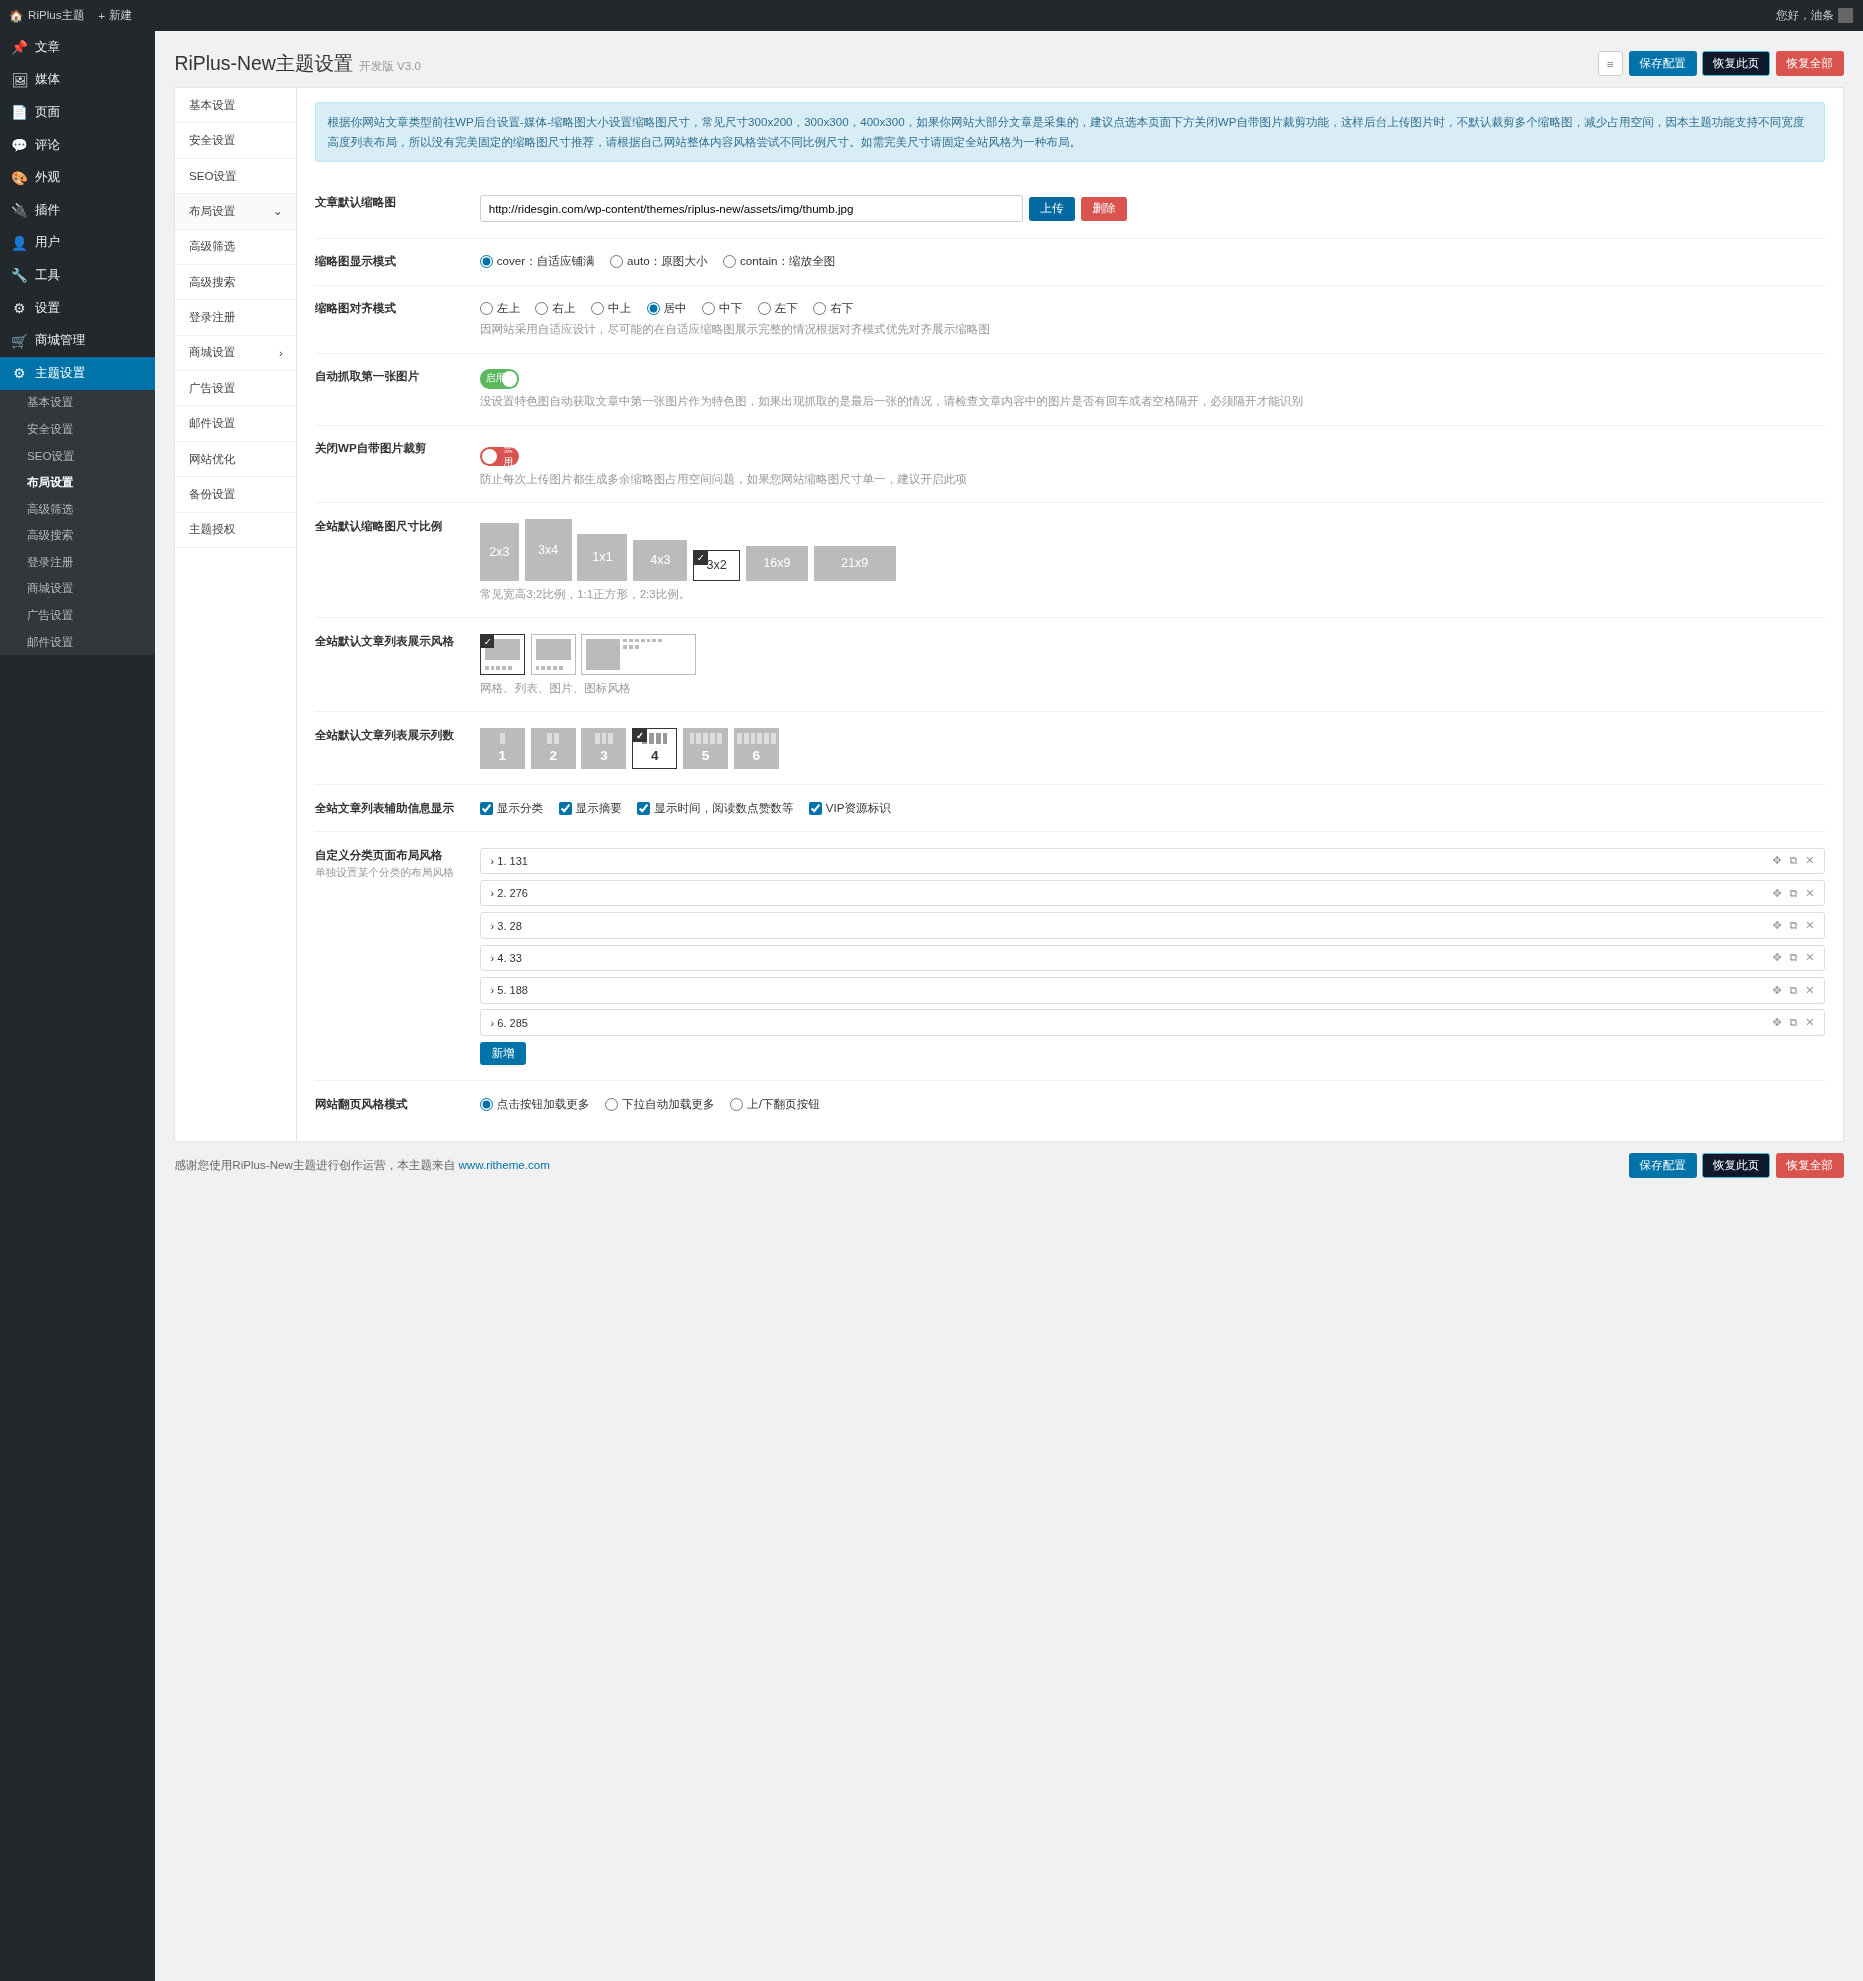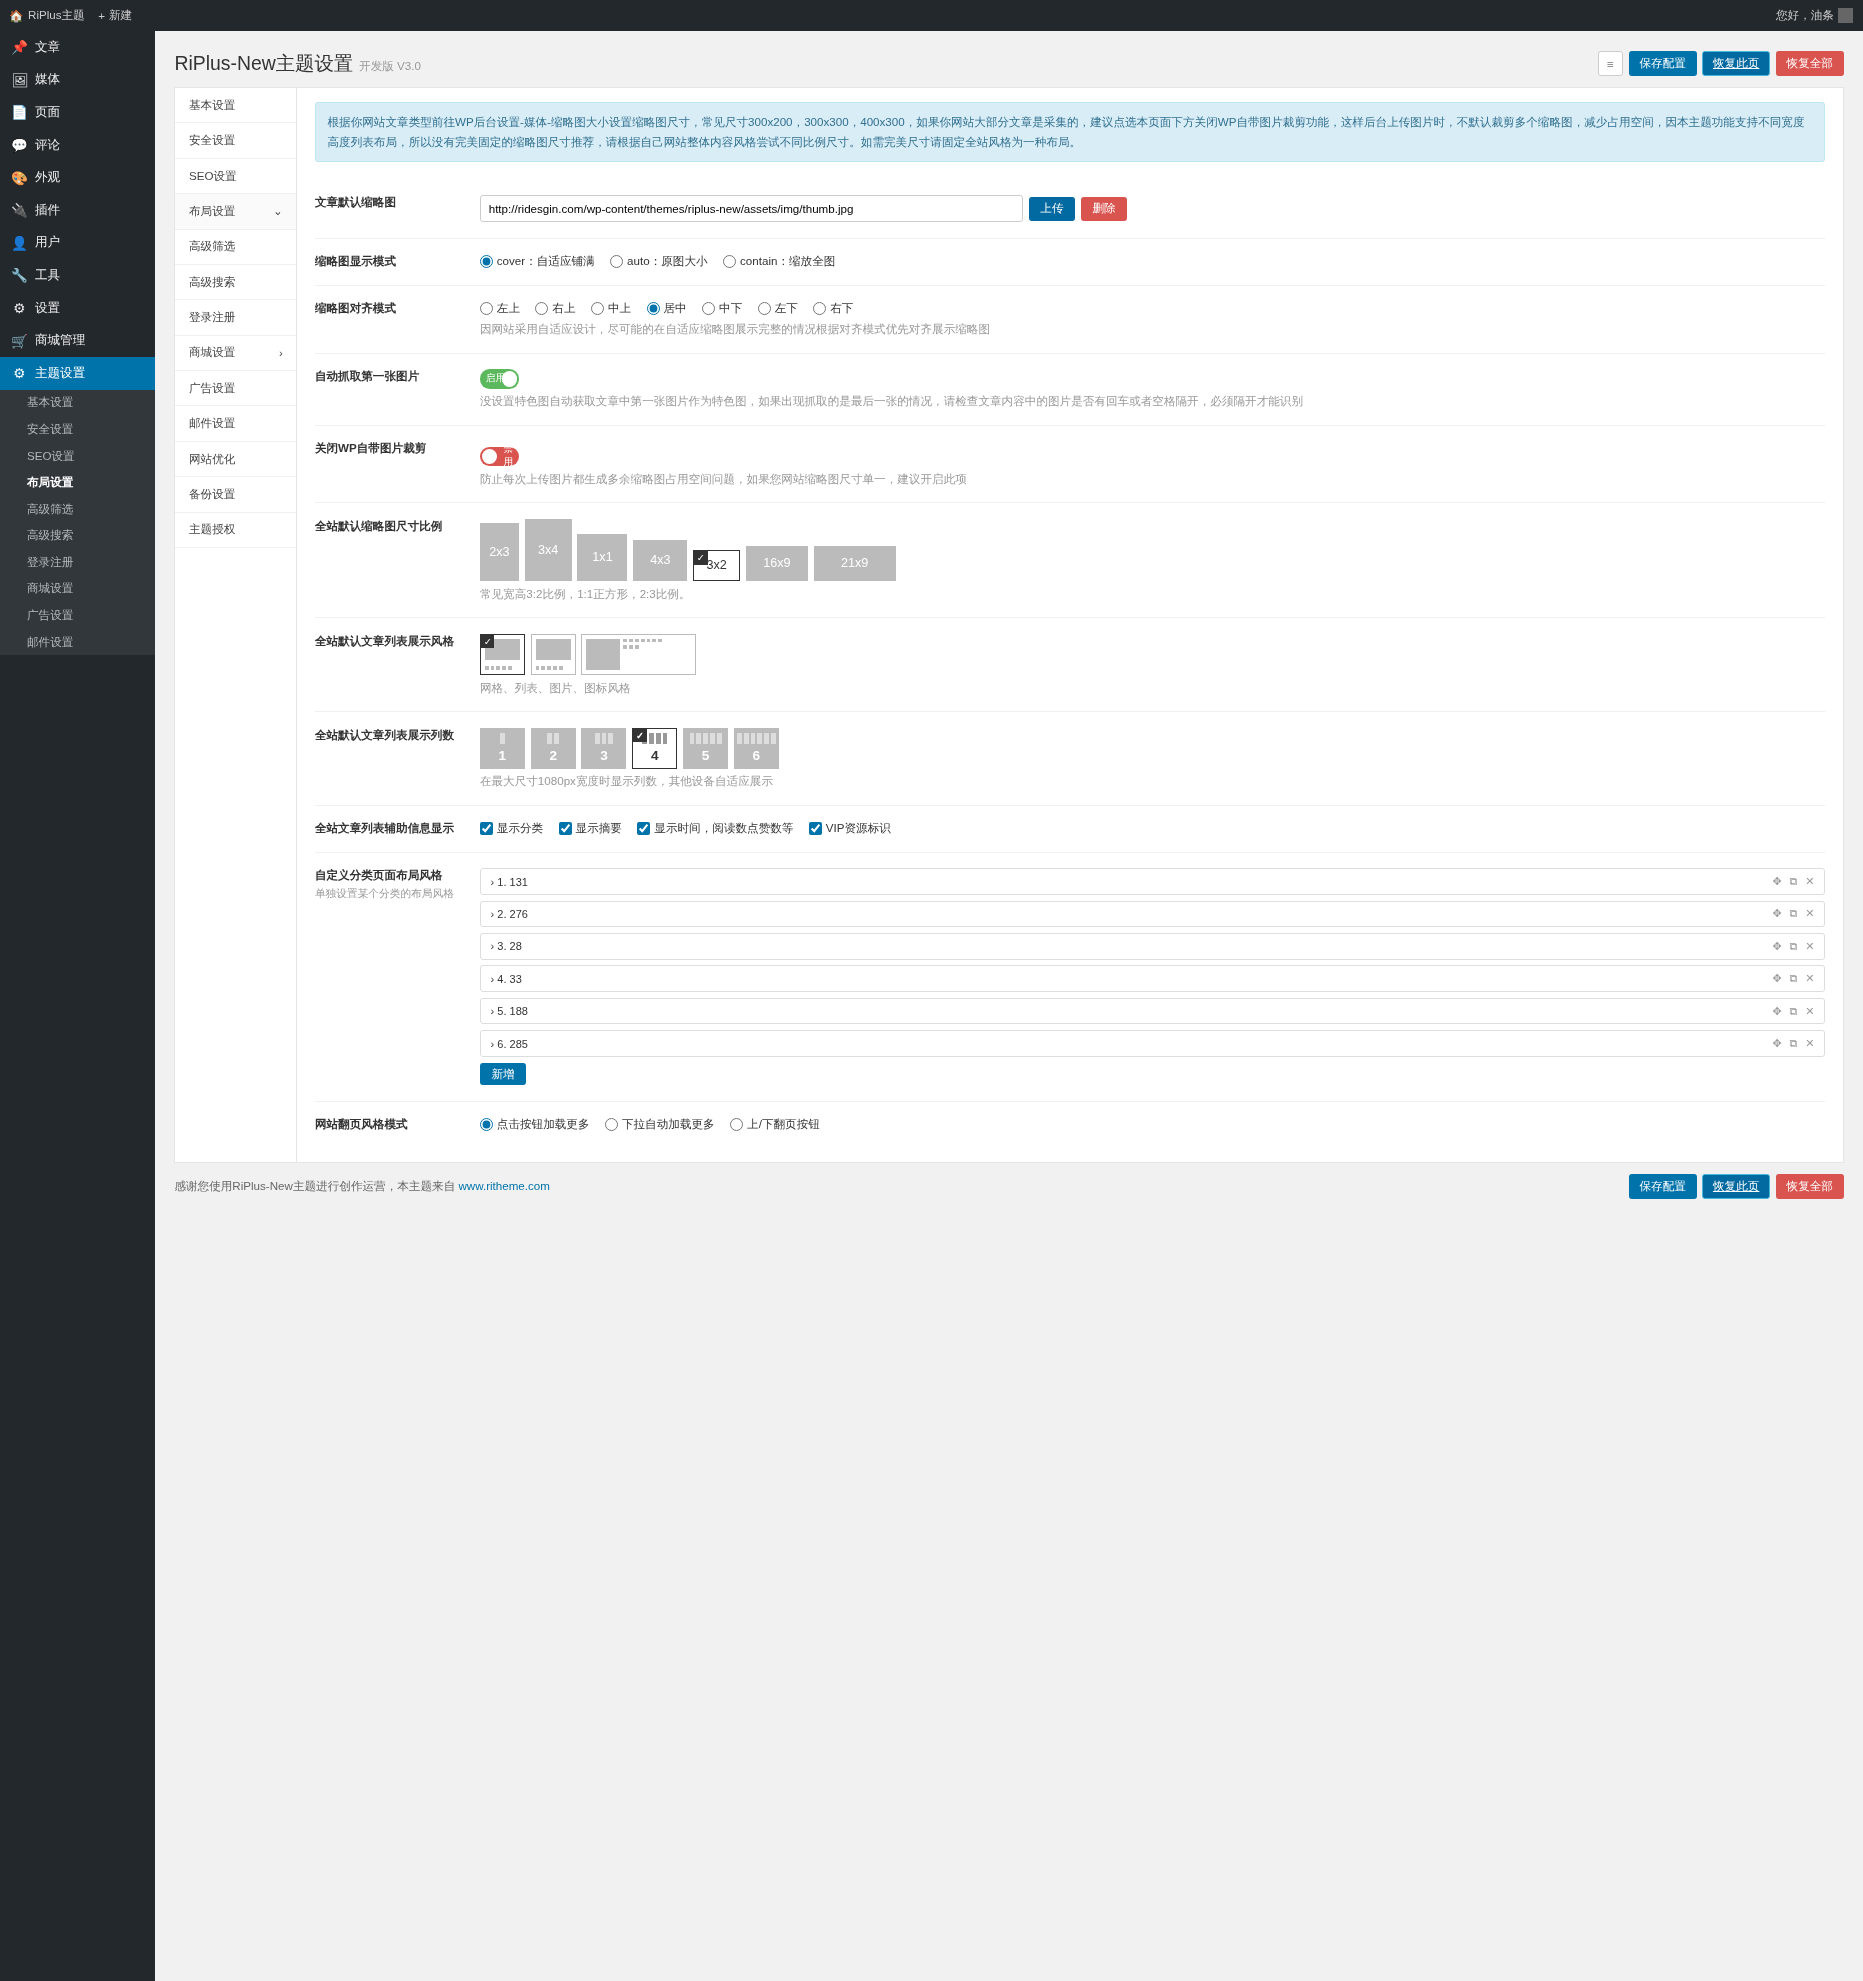--- a/index.html
+++ b/index.html
@@ -22,21 +22,21 @@
 .menu-icon { width: 15.5px; text-align: center; font-size: 13.6px; }
 
 
 .content { margin-left: 155px; padding: 9.7px 19.4px 39px; }
 .panel-header { display: flex; justify-content: space-between; align-items: center; padding: 9.7px 0; }
 .panel-title { font-size: 19.4px; font-weight: 500; }
 .panel-title small { font-size: 11.6px; color: #999; font-weight: normal; margin-left: 5.8px; }
 .header-actions { display: flex; gap: 5.8px; align-items: center; }
 .btn { padding: 3.9px 9.7px; font-size: 11.6px; border: 1px solid transparent; border-radius: 2.9px; cursor: pointer; color: #fff; }
 .btn-primary { background: #0073aa; }
-.btn-secondary { background: #0369a1; border-color:#46b8da;text-decoration:underline; }
+.btn-secondary { background: #0f172a; border-color:#46b8da; }
 .btn-danger { background: #d9534f; }
 .btn-icon { width: 25px; height: 25px; border: 1px solid #ccc; background: #fff; border-radius: 2.9px; display: flex; align-items: center; justify-content: center; color:#777; cursor:pointer; }
 
 
 .panel-body { background: #fff; border: 1px solid #e5e5e5; display: flex; min-height: 970px; }
 .side-tabs { width: 122px; border-right: 1px solid #e5e5e5; }
 .side-tab { padding: 9.7px 13.6px; font-size: 11.6px; border-bottom: 1px solid #f0f0f0; cursor: pointer; color: #444; display:flex; justify-content:space-between; align-items:center; }
 .side-tab.parent { background: #fafafa; }
 .side-sub { background: #f6f6f6; }
 .side-sub .side-tab { padding-left: 19.4px; font-size: 11.6px; }
@@ -369,21 +369,20 @@
                 </div>5</div>
               <div class="col-box"><div class="col-bars">
                   <span></span>
                   <span></span>
                   <span></span>
                   <span></span>
                   <span></span>
                   <span></span>
                 </div>6</div>
             </div>
-          <div class="field-desc">在最大尺寸1080px宽度时显示列数，其他设备自适应展示</div>
         </div>
       </div>
 
       <div class="field-row">
         <div class="field-label">全站文章列表辅助信息显示</div>
         <div class="field-control">
           <div class="chk-group" id="meta-group">
               <label class="chk-item"><input type="checkbox" checked="" style=""> 显示分类</label>
               <label class="chk-item"><input type="checkbox" checked="" style=""> 显示摘要</label>
               <label class="chk-item"><input type="checkbox" checked="" style=""> 显示时间，阅读数点赞数等</label>

